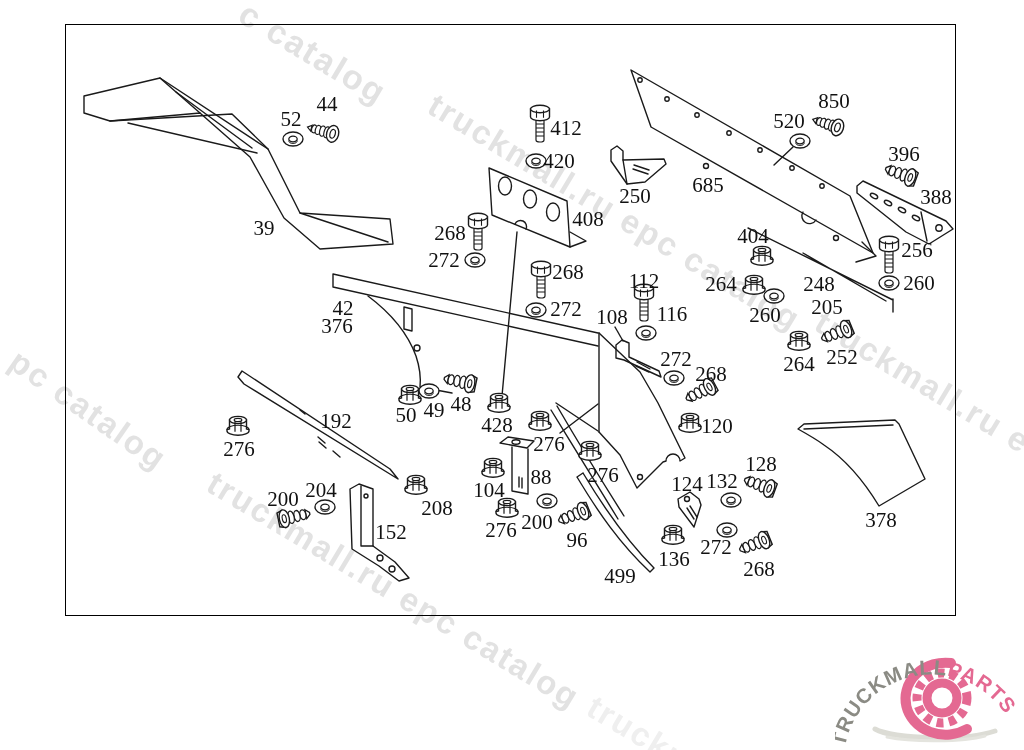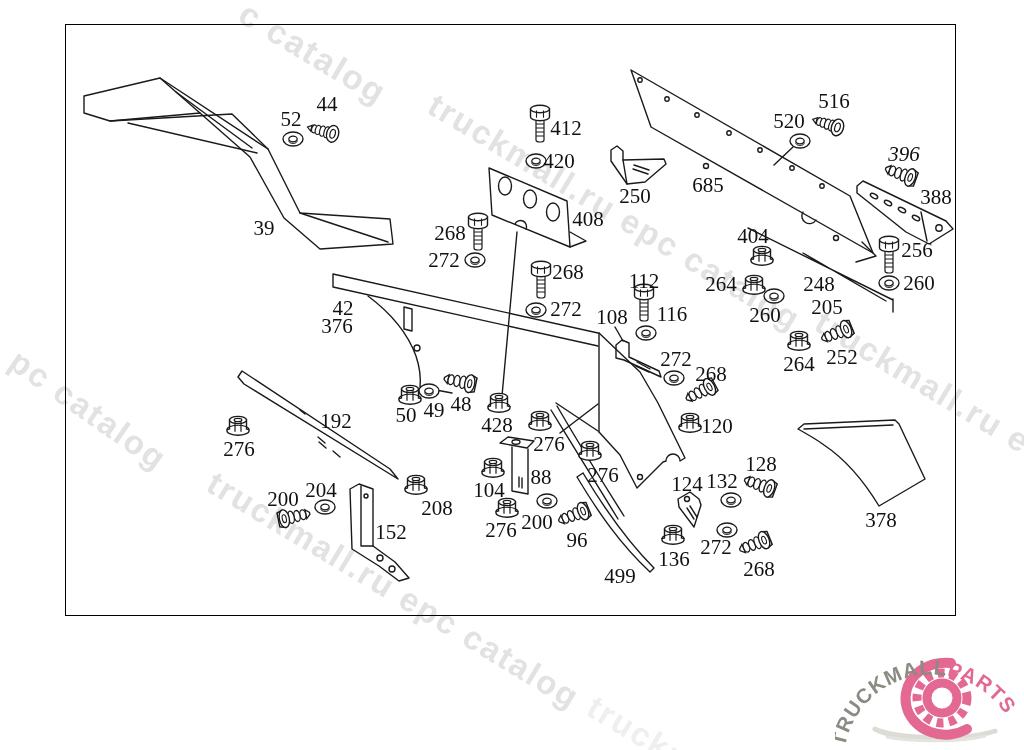--- a/index.html
+++ b/index.html
@@ -236,22 +236,22 @@
   <div id="labels-layer">
       <div class="plabel" style="left: 264px; top: 228px;">39</div>
       <div class="plabel" style="left: 291px; top: 119px;">52</div>
       <div class="plabel" style="left: 327px; top: 104px;">44</div>
       <div class="plabel" style="left: 566px; top: 128px;">412</div>
       <div class="plabel" style="left: 559px; top: 161px;">420</div>
       <div class="plabel" style="left: 588px; top: 219px;">408</div>
       <div class="plabel" style="left: 635px; top: 196px;">250</div>
       <div class="plabel" style="left: 708px; top: 185px;">685</div>
       <div class="plabel" style="left: 789px; top: 121px;">520</div>
-      <div class="plabel" style="left: 834px; top: 101px;">516</div>
-      <div class="plabel" style="left: 904px; top: 154px; font-style: italic;">396</div>
+      <div class="plabel" style="left: 834px; top: 101px;">850</div>
+      <div class="plabel" style="left: 904px; top: 154px;">396</div>
       <div class="plabel" style="left: 936px; top: 197px;">388</div>
       <div class="plabel" style="left: 753px; top: 236px;">404</div>
       <div class="plabel" style="left: 721px; top: 284px;">264</div>
       <div class="plabel" style="left: 819px; top: 284px;">248</div>
       <div class="plabel" style="left: 765px; top: 315px;">260</div>
       <div class="plabel" style="left: 827px; top: 307px;">205</div>
       <div class="plabel" style="left: 917px; top: 250px;">256</div>
       <div class="plabel" style="left: 919px; top: 283px;">260</div>
       <div class="plabel" style="left: 799px; top: 364px;">264</div>
       <div class="plabel" style="left: 842px; top: 357px;">252</div>

